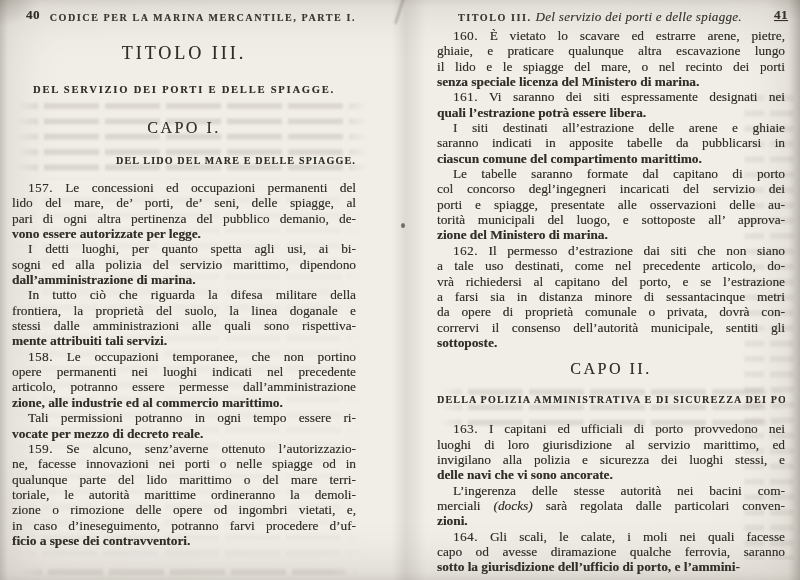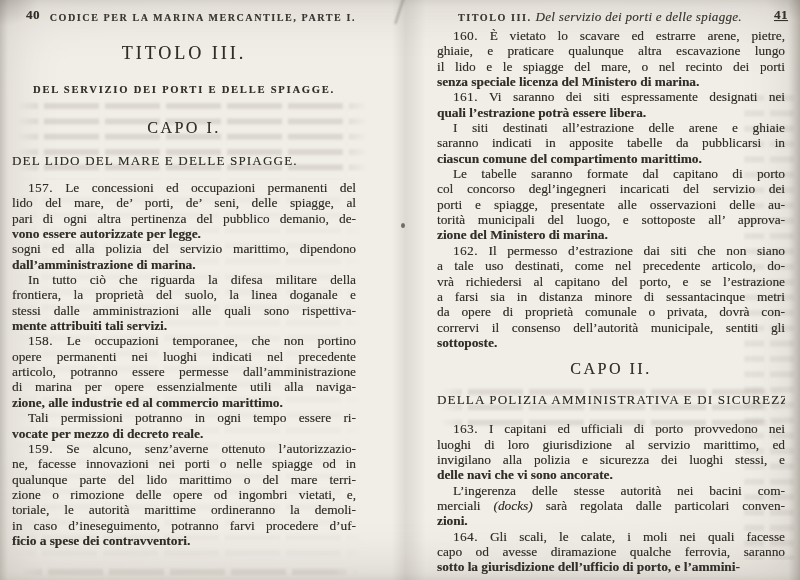--- a/index.html
+++ b/index.html
@@ -43,21 +43,21 @@
   .page-right .content{left:37px;width:348px;height:580px;padding-top:28px;box-sizing:border-box;}
 
   .line{font-size:13.3px;line-height:15.35px;text-align:justify;text-align-last:justify;}
   .line.end{text-align-last:auto;font-weight:bold;}
   .line.first{text-indent:16px;}
   .artnum{font-weight:400;letter-spacing:.4px;}
 
   .b-title{margin-top:42px;font-size:18px;letter-spacing:3px;line-height:22px;text-align:center;}
   .b-subtitle{margin-top:19px;font-size:10.5px;font-weight:700;letter-spacing:1.8px;line-height:13px;text-align:center;}
   .b-chapter{margin-top:23px;font-size:16px;letter-spacing:2.5px;line-height:18px;text-align:center;}
-  .b-section{margin-top:17px;font-size:13px;font-weight:400;letter-spacing:1.2px;line-height:13px;text-align:left;white-space:nowrap;}
+  .b-section{margin-top:17px;font-size:10px;font-weight:700;letter-spacing:1.2px;line-height:13px;text-align:right;white-space:nowrap;}
   .page-left .b-section + .b-para{margin-top:13px;}
   .page-right .b-chapter{margin-top:10px;}
   .page-right .b-section{margin-top:15px;}
   .page-right .b-section + .b-para{margin-top:15px;}
 
   .ghost{position:absolute;pointer-events:none;filter:blur(1.2px);
     background:
       repeating-linear-gradient(90deg, rgba(240,237,231,0) 0 22px, rgba(240,237,231,.95) 22px 28px, rgba(240,237,231,0) 28px 61px),
       repeating-linear-gradient(180deg, transparent 0 4px, rgba(122,114,101,.33) 6px 10px, transparent 12px 15.35px);
     -webkit-mask-image:linear-gradient(90deg, transparent 0, #000 8%, #000 92%, transparent 100%);
@@ -84,46 +84,46 @@
         <div class="b-subtitle">DEL SERVIZIO DEI PORTI E DELLE SPIAGGE.</div>
         <div class="b-chapter">CAPO I.</div>
         <div class="b-section">DEL LIDO DEL MARE E DELLE SPIAGGE.</div>
         <div class="b-para">
           <div class="line first"><b class="artnum">157.</b> Le concessioni ed occupazioni permanenti del</div>
           <div class="line">lido del mare, de’ porti, de’ seni, delle spiagge, al</div>
           <div class="line">pari di ogni altra pertinenza del pubblico demanio, de-</div>
           <div class="line end">vono essere autorizzate per legge.</div>
         </div>
         <div class="b-para">
+          <div class="line first">I detti luoghi, per quanto spetta agli usi, ai bi-</div>
           <div class="line">sogni ed alla polizia del servizio marittimo, dipendono</div>
           <div class="line end">dall’amministrazione di marina.</div>
         </div>
         <div class="b-para">
           <div class="line first">In tutto ciò che riguarda la difesa militare della</div>
           <div class="line">frontiera, la proprietà del suolo, la linea doganale e</div>
           <div class="line">stessi dalle amministrazioni alle quali sono rispettiva-</div>
           <div class="line end">mente attribuiti tali servizi.</div>
         </div>
         <div class="b-para">
           <div class="line first"><b class="artnum">158.</b> Le occupazioni temporanee, che non portino</div>
           <div class="line">opere permanenti nei luoghi indicati nel precedente</div>
           <div class="line">articolo, potranno essere permesse dall’amministrazione</div>
-          <div class="line">di marina per opere essenzialmente utili alla naviga-</div>
           <div class="line end">zione, alle industrie ed al commercio marittimo.</div>
         </div>
         <div class="b-para">
           <div class="line first">Tali permissioni potranno in ogni tempo essere ri-</div>
           <div class="line end">vocate per mezzo di decreto reale.</div>
         </div>
         <div class="b-para">
           <div class="line first"><b class="artnum">159.</b> Se alcuno, senz’averne ottenuto l’autorizzazio-</div>
           <div class="line">ne, facesse innovazioni nei porti o nelle spiagge od in</div>
           <div class="line">qualunque parte del lido marittimo o del mare terri-</div>
+          <div class="line">toriale, le autorità marittime ordineranno la demoli-</div>
           <div class="line">zione o rimozione delle opere od ingombri vietati, e,</div>
-          <div class="line">toriale, le autorità marittime ordineranno la demoli-</div>
           <div class="line">in caso d’ineseguimento, potranno farvi procedere d’uf-</div>
           <div class="line end">ficio a spese dei contravventori.</div>
         </div>
       </div>
   </div>
 
   <div class="page page-right">
     <div class="running-header">
       <span class="rh-titolo">TITOLO III.</span>
       <span class="rh-descr">Del servizio dei porti e delle spiagge.</span>

